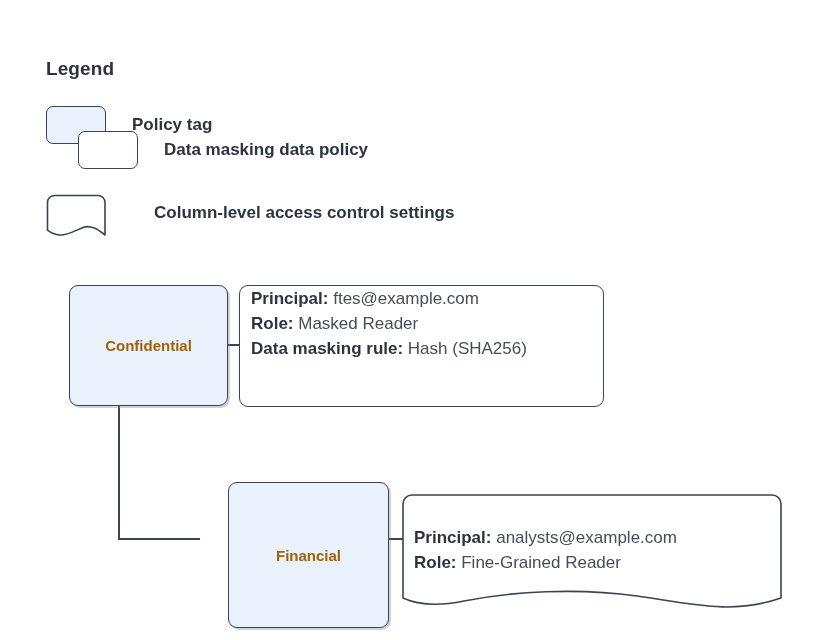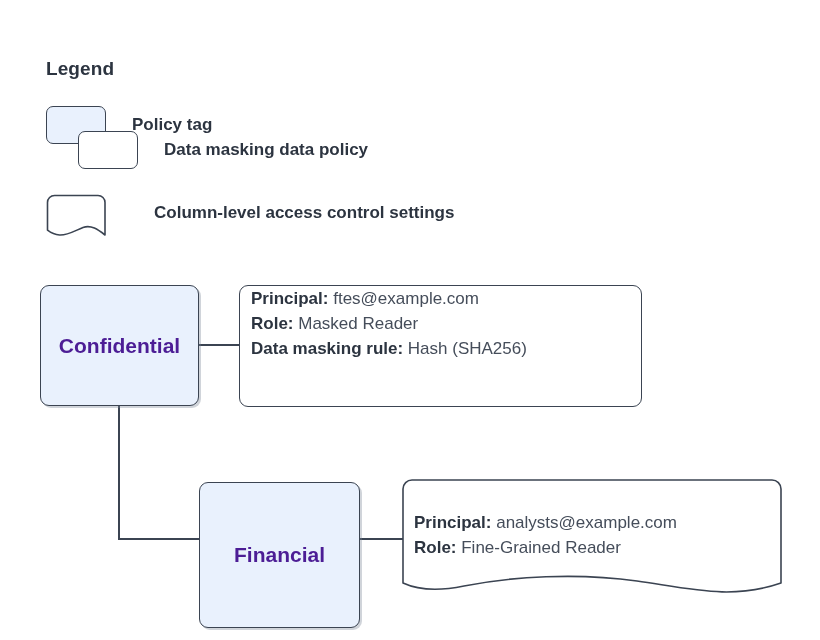--- a/index.html
+++ b/index.html
@@ -71,24 +71,25 @@
   
   .node {
     position: absolute;
     box-sizing: border-box;
     border: 1.6px solid #3b4452;
     border-radius: 9px;
     background: #e9f1fd;
     display: flex;
     align-items: center;
     justify-content: center;
-    font-size: 21px;
+    font-size: 15px;
     font-weight: bold;
-    color: #4c1d95;
+    color: #a16207;
     box-shadow: 2px 2px 0 rgba(120,132,150,0.35);
+    margin-left: 29px;
   }
   #node-confidential {
     left: 40px;  top: 285px;  width: 159px; height: 121px;
   }
   #node-financial {
     left: 199px; top: 482px;  width: 161px; height: 146px;
   }
 
   
   .callout {
@@ -102,30 +103,30 @@
     position: absolute;
     left: 11px;
     top: 0;
     white-space: nowrap;
   }
   .callout .k { font-weight: bold; color: #2c3440; }
   .callout .v { font-weight: normal; color: #454d5a; }
 
   
   #callout-confidential {
-    left: 239px; top: 285px; width: 403px; height: 122px;
+    left: 239px; top: 285px; width: 365px; height: 122px;
     border: 1.6px solid #3b4452;
     border-radius: 9px;
     background: #ffffff;
     padding: 15px 0 0 0;
   }
 
   
   #callout-financial {
-    left: 402px; top: 479px; width: 381px; height: 115px;
+    left: 402px; top: 494px; width: 381px; height: 115px;
   }
   #callout-financial .wave-shape {
     position: absolute;
     left: 0; top: 0;
   }
   #callout-financial .callout-lines {
     top: 31px;
     left: 12px;
   }
 

